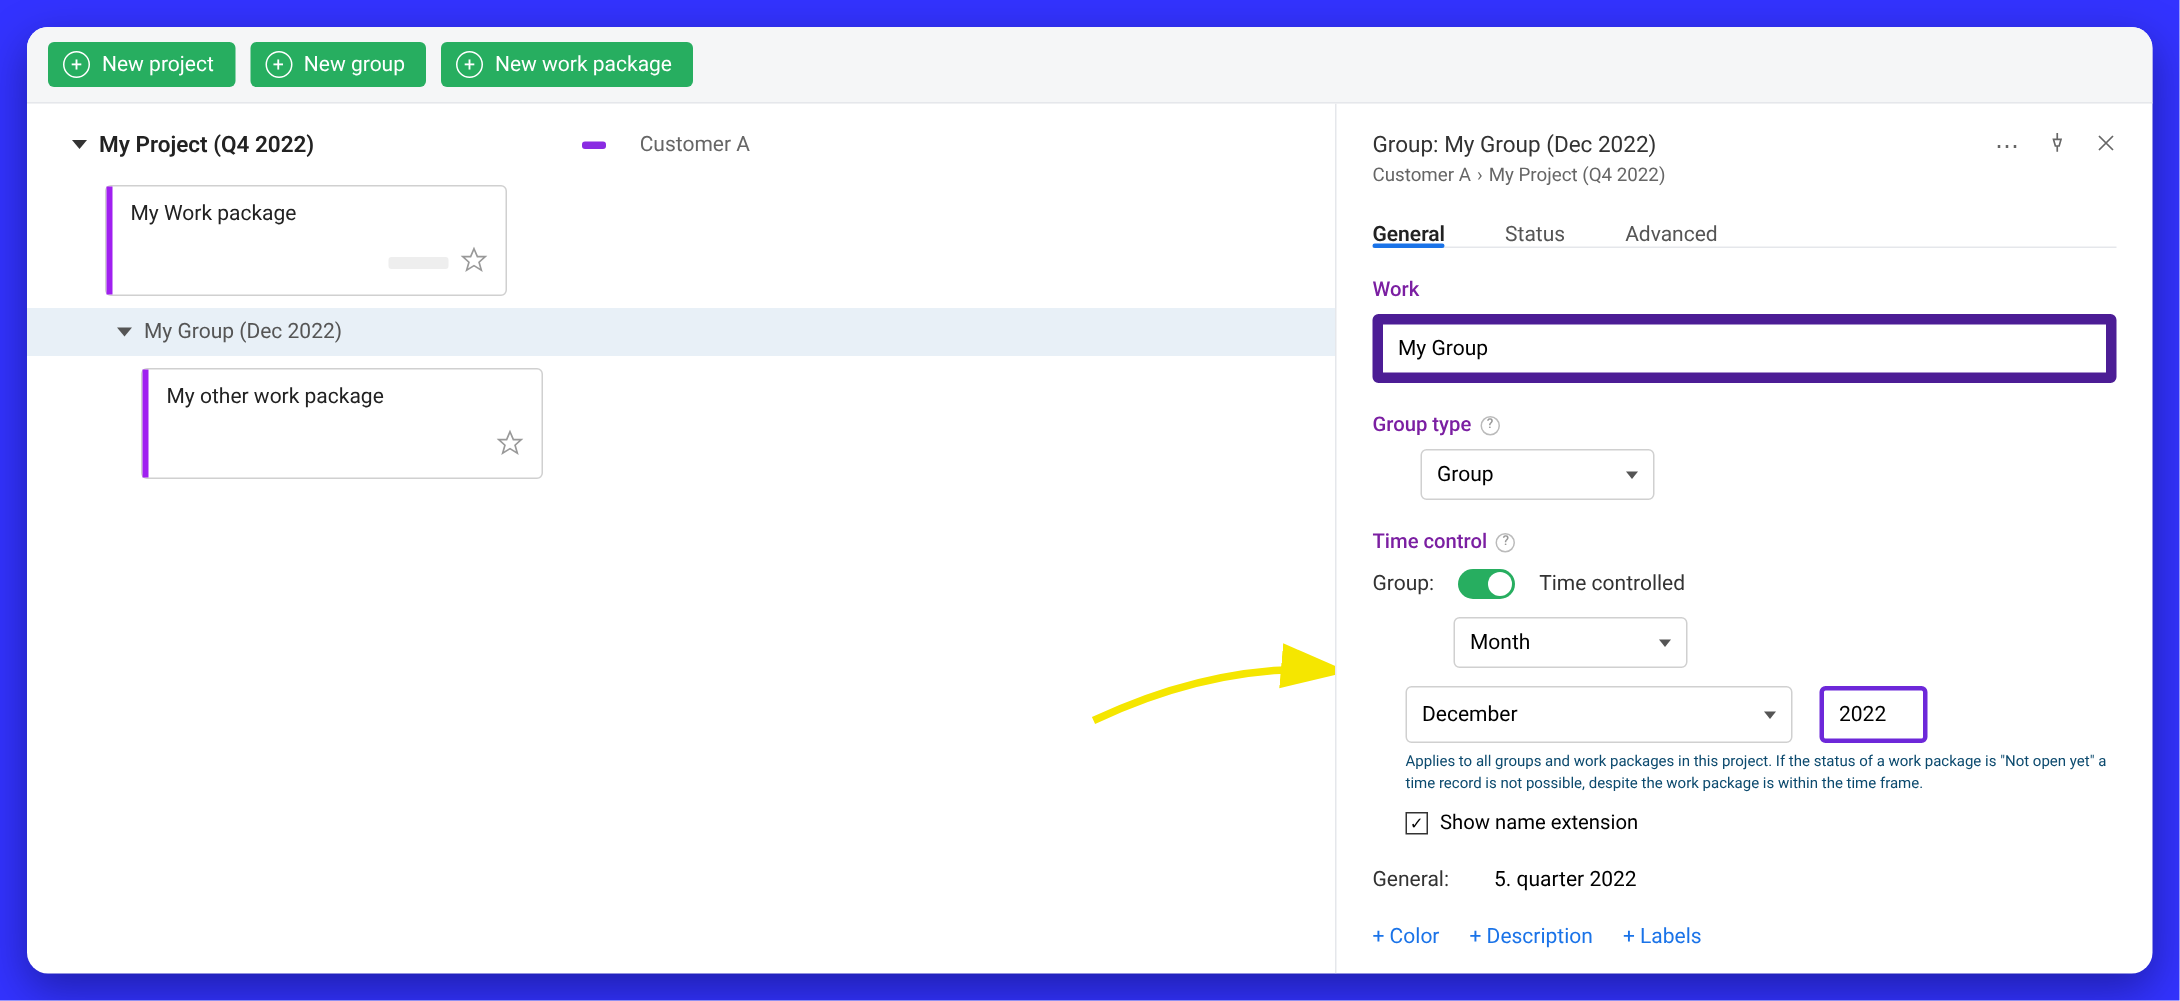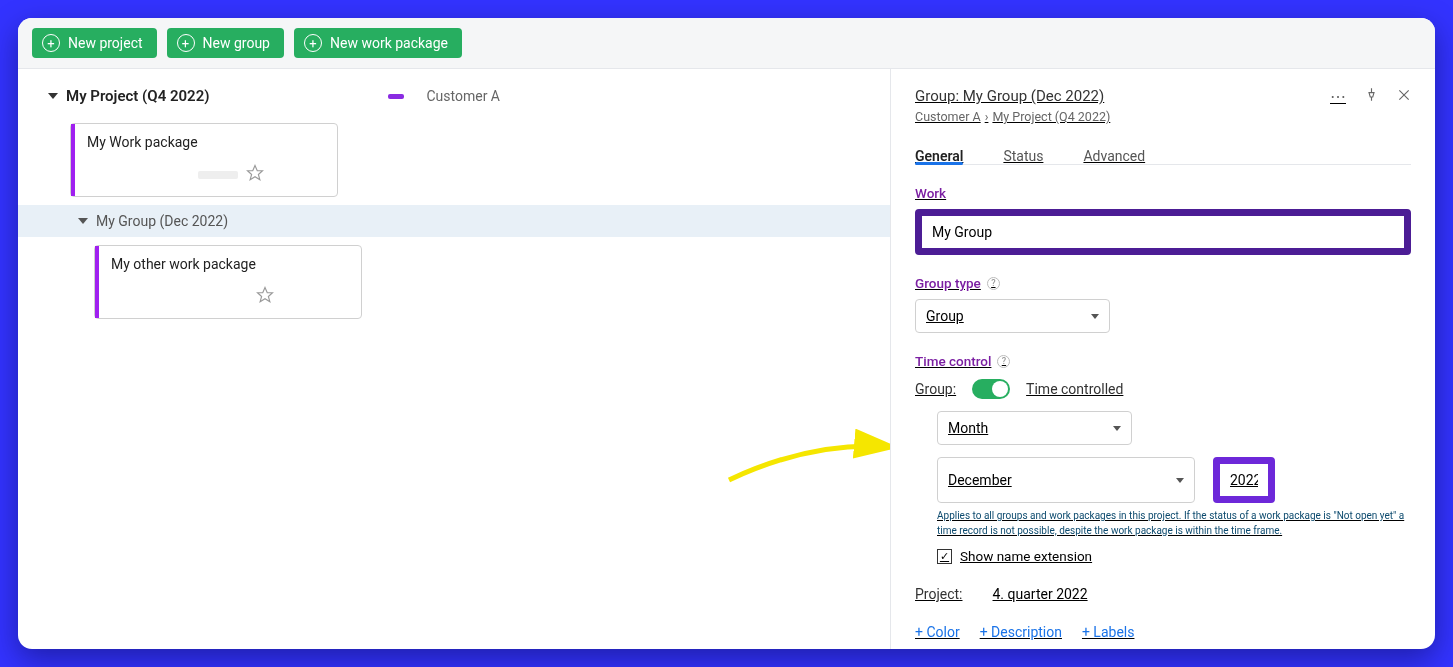--- a/index.html
+++ b/index.html
@@ -10,55 +10,55 @@
 .btn-green .plus-icon { width: 18px; height: 18px; border: 1.5px solid #fff; border-radius: 50%; display: flex; align-items: center; justify-content: center; font-size: 13px; line-height: 1; }
 .main { flex: 1; display: flex; overflow: hidden; }
 .left { flex: 1; padding: 18px 0 0 0; overflow: auto; }
 .project-header { display: flex; align-items: center; padding: 0 30px 10px 30px; }
 .caret-down { width: 0; height: 0; border-left: 5px solid transparent; border-right: 5px solid transparent; border-top: 6px solid #333; margin-right: 8px; }
 .project-title { font-weight: 600; font-size: 15px; color: #222; }
 .customer-row { display: flex; align-items: center; gap: 22px; margin-left: auto; padding-right: 360px; }
 .customer-bar { width: 16px; height: 5px; background: #8a2be2; border-radius: 2px; }
 .customer-label { color: #666; font-size: 14px; }
 .card { background: #fff; border: 1px solid #d0d0d0; border-radius: 4px; margin: 8px 0 8px 52px; width: 268px; padding: 0; position: relative; }
-.card-inner { border-left: 4px solid #a020f0; padding: 10px 12px 10px 12px; min-height: 72px; display: flex; flex-direction: row; }
+.card-inner { border-left: 4px solid #a020f0; padding: 10px 12px 10px 12px; min-height: 72px; display: flex; flex-direction: column; }
 .card-title { font-size: 14px; color: #222; }
 .card-footer { margin-top: auto; display: flex; justify-content: flex-end; align-items: center; gap: 8px; }
 .ghost-bar { width: 40px; height: 8px; background: #eee; border-radius: 2px; }
 .star-icon svg { width: 18px; height: 18px; stroke: #999; fill: none; stroke-width: 1.5; }
 .group-row { background: #e8f0f7; padding: 8px 30px 8px 60px; display: flex; align-items: center; margin-top: 6px; }
 .group-row .caret-down { border-top-color: #555; }
 .group-title { font-size: 14px; color: #555; font-weight: 400; }
 .card2-wrap { padding-left: 76px; padding-top: 8px; }
 .card2 { width: 268px; border: 1px solid #d0d0d0; border-radius: 4px; background: #fff; }
-.right { width: 545px; border-left: 1px solid #e5e7eb; padding: 18px 24px; overflow: auto; position: relative; text-decoration: underline; }
+.right { width: 545px; border-left: 1px solid #e5e7eb; padding: 18px 24px; overflow: auto; position: relative; }
 .panel-header { display: flex; align-items: flex-start; }
 .panel-title { font-size: 15px; color: #333; }
 .breadcrumb { font-size: 12.5px; color: #666; margin-top: 4px; }
 .breadcrumb .sep { margin: 0 4px; }
 .panel-actions { margin-left: auto; display: flex; gap: 18px; color: #666; align-items: center; }
 .panel-actions span { cursor: pointer; }
 .tabs { display: flex; gap: 40px; border-bottom: 1px solid #e5e7eb; margin-top: 18px; }
 .tab { padding: 6px 0 0 0; font-size: 14px; color: #555; cursor: pointer; position: relative; }
 .tab.active { font-weight: 600; color: #222; }
 .tab.active::after { content: ''; position: absolute; left: 0; right: 0; bottom: -1px; height: 3px; background: #1a73e8; border-radius: 2px; }
 .section { margin-top: 20px; }
 .label-purple { color: #7b1fa2; font-size: 13.5px; font-weight: 500; display: flex; align-items: center; gap: 6px; }
 .help-icon { width: 13px; height: 13px; border: 1px solid #bbb; border-radius: 50%; display: inline-flex; align-items: center; justify-content: center; font-size: 9px; color: #999; }
 .input-full { width: 100%; border: 7px solid #4c1d95; border-radius: 4px; padding: 8px 10px; font-size: 14px; margin-top: 8px; }
 .select { border: 1px solid #d0d0d0; border-radius: 4px; padding: 8px 10px; font-size: 14px; margin-top: 8px; display: flex; align-items: center; justify-content: space-between; cursor: pointer; background: #fff; }
-.select-sm { width: 195px; }
+.select-sm { width: 156px; margin-left: 32px; }
 .select-md { width: 258px; }
 .select .arrow { width: 0; height: 0; border-left: 4px solid transparent; border-right: 4px solid transparent; border-top: 5px solid #555; }
 .toggle-row { display: flex; align-items: center; gap: 16px; margin-top: 10px; font-size: 14px; color: #333; }
 .toggle { width: 38px; height: 20px; background: #27ae60; border-radius: 10px; position: relative; cursor: pointer; }
 .toggle::after { content: ''; position: absolute; right: 2px; top: 2px; width: 16px; height: 16px; background: #fff; border-radius: 50%; }
 .sel-row { display: flex; gap: 18px; margin-top: 0; padding-left: 22px; }
 .sel-row .select { margin-top: 12px; }
-.year-input { border: 7px solid #6d28d9; border-radius: 4px; padding: 8px 10px; font-size: 14px; width: 62px; margin-top: 12px; }
+.year-input { border: 3px solid #6d28d9; border-radius: 4px; padding: 8px 10px; font-size: 14px; width: 72px; margin-top: 12px; }
 .helper-text { font-size: 10px; color: #0c4a6e; margin-top: 6px; line-height: 1.45; padding-left: 22px; }
 .checkbox-row { display: flex; align-items: center; gap: 8px; margin-top: 10px; font-size: 13.5px; padding-left: 22px; }
 .checkbox { width: 15px; height: 15px; border: 1.5px solid #333; display: flex; align-items: center; justify-content: center; font-size: 11px; }
 .project-row2 { display: flex; gap: 30px; margin-top: 22px; font-size: 14px; }
 .project-row2 .lbl { color: #333; }
 .links-row { display: flex; gap: 20px; margin-top: 22px; font-size: 14px; }
 .links-row a { color: #1a73e8; text-decoration: none; cursor: pointer; }
 .arrow-annot { position: absolute; left: 706px; top: 366px; pointer-events: none; }
 .arrow-annot svg { overflow: visible; }
 .left-content { position: relative; }
@@ -213,22 +213,22 @@
           <input class="year-input" value="2022" style="">
         </div>
         <div class="helper-text">Applies to all groups and work packages in this project. If the status of a work package is "Not open yet" a time record is not possible, despite the work package is within the time frame.</div>
         <div class="checkbox-row">
           <div class="checkbox">✓</div>
           <span>Show name extension</span>
         </div>
       </div>
 
       <div class="project-row2">
-        <span class="lbl">Project:</span>
-        <span>4. quarter 2022</span>
+        <span class="lbl">General:</span>
+        <span>5. quarter 2022</span>
       </div>
 
       <div class="links-row">
         <a>+ Color</a>
         <a>+ Description</a>
         <a>+ Labels</a>
       </div>
 
     </div>
   </div>

